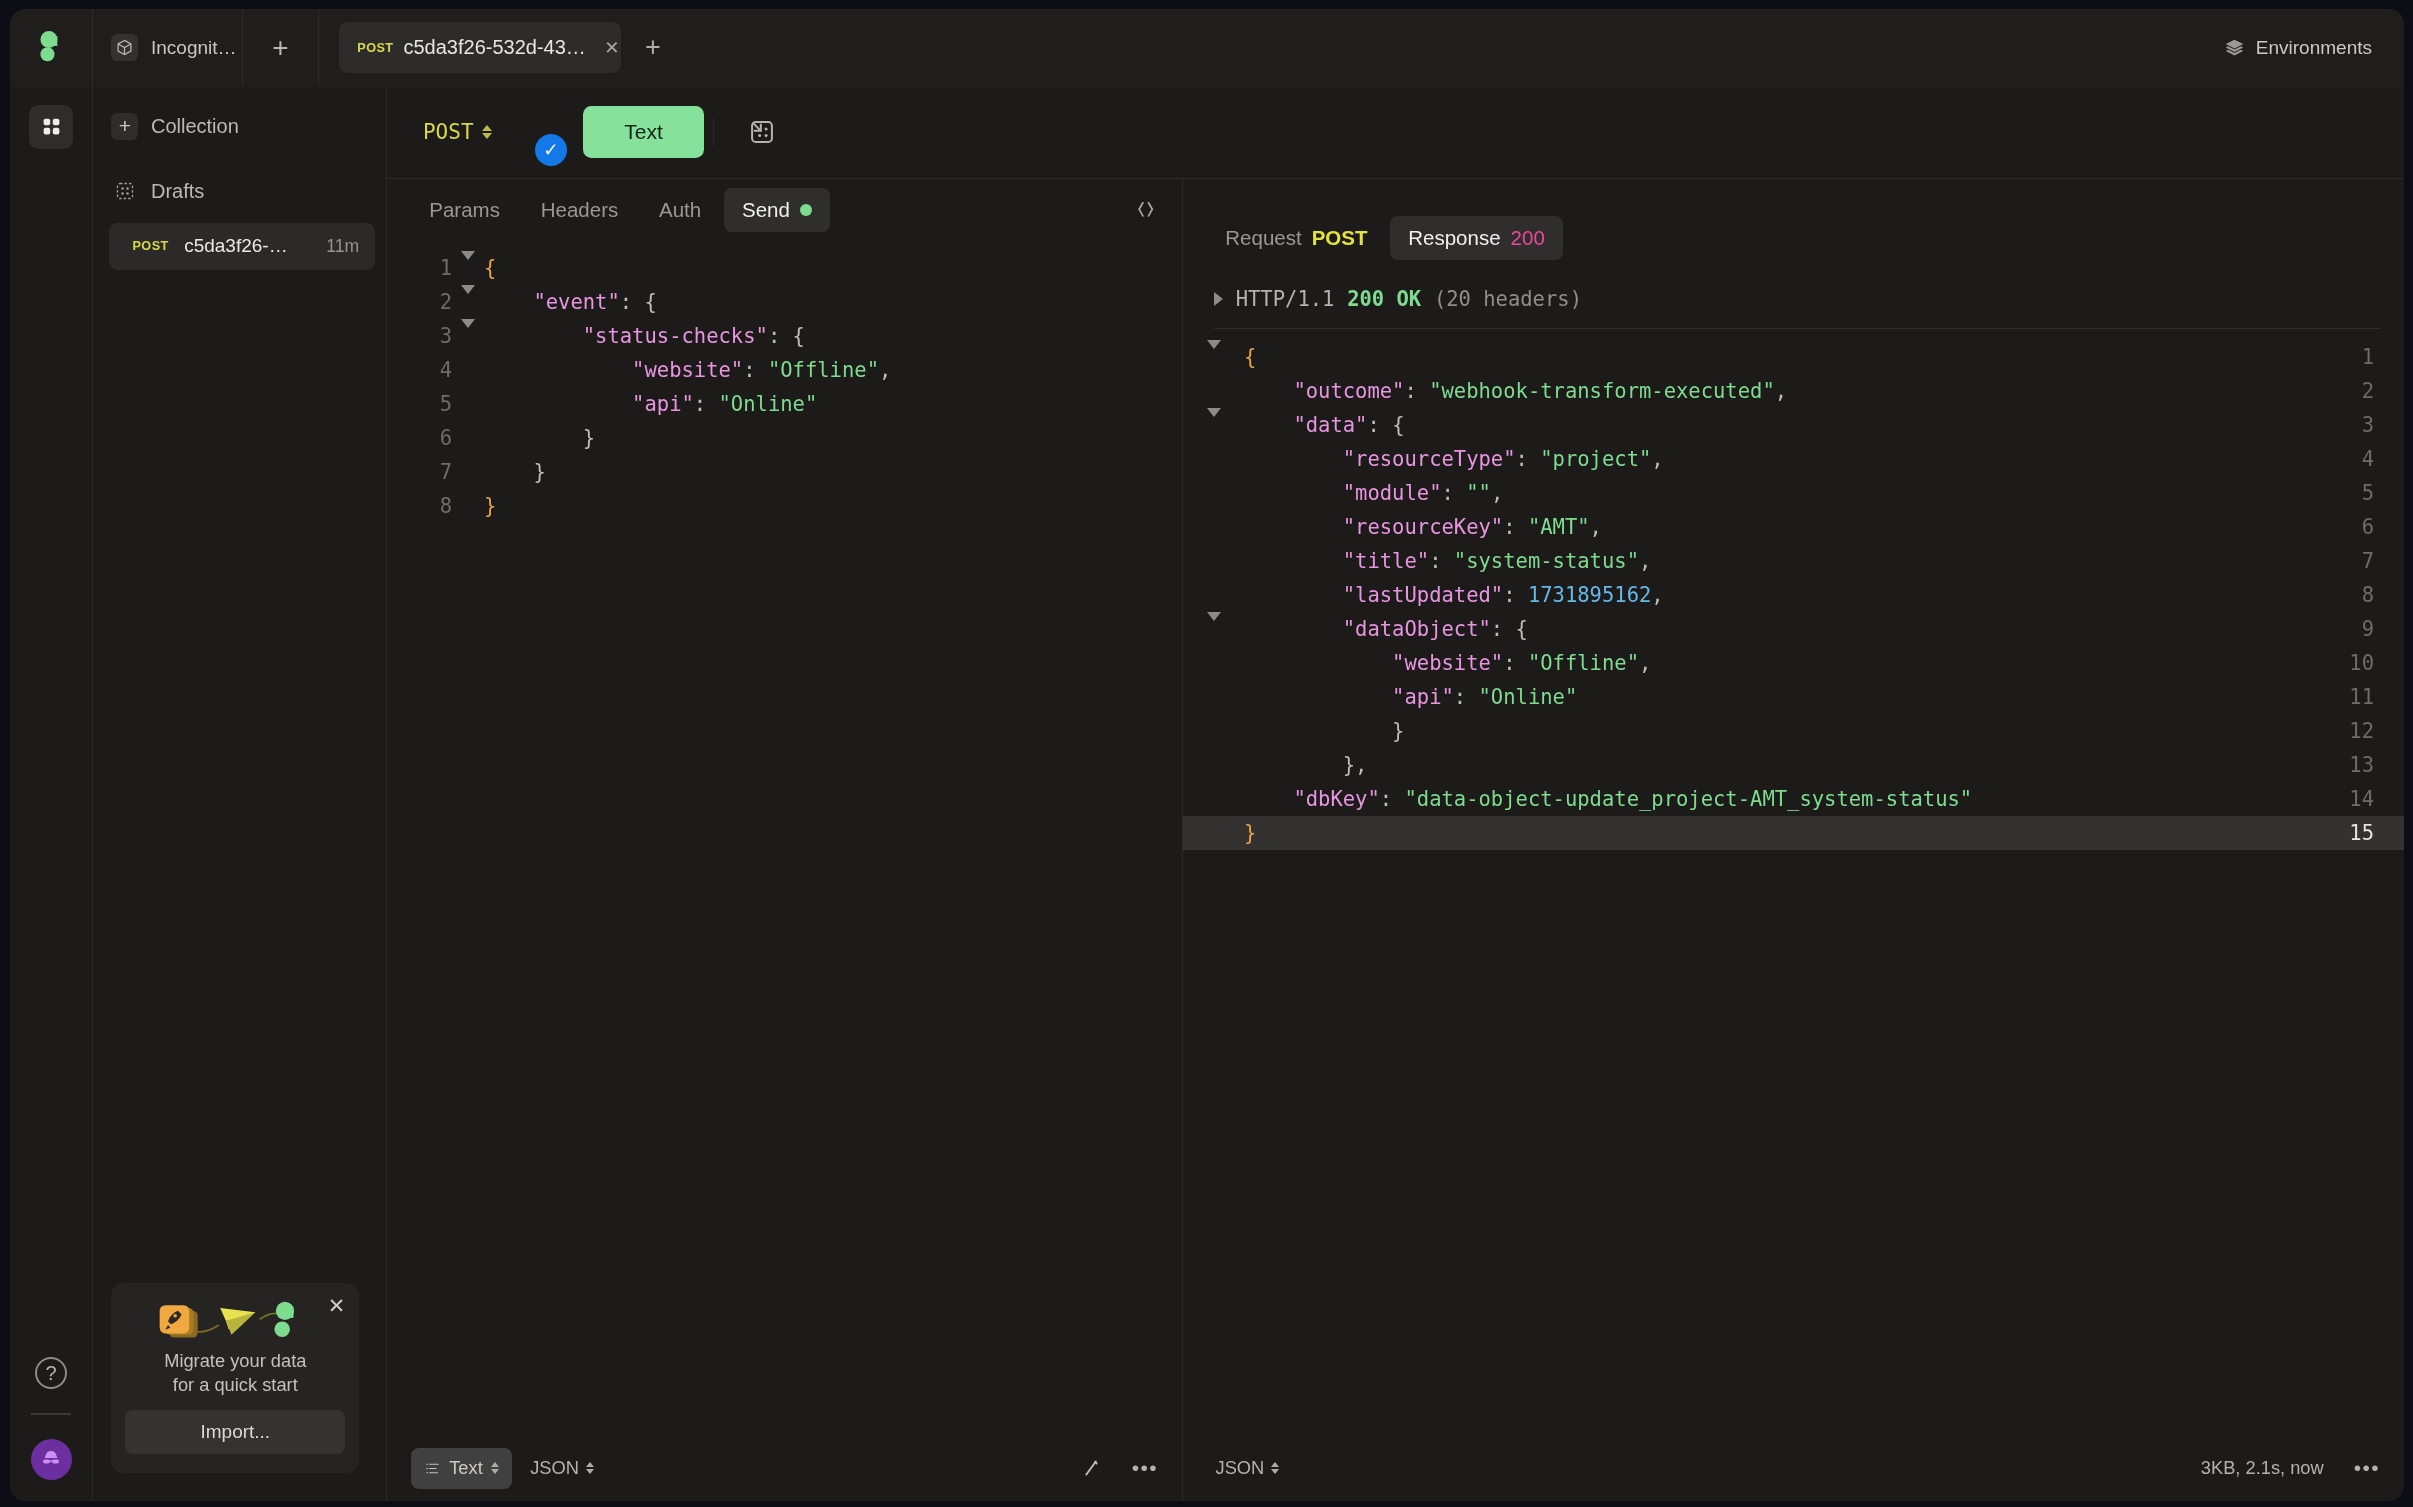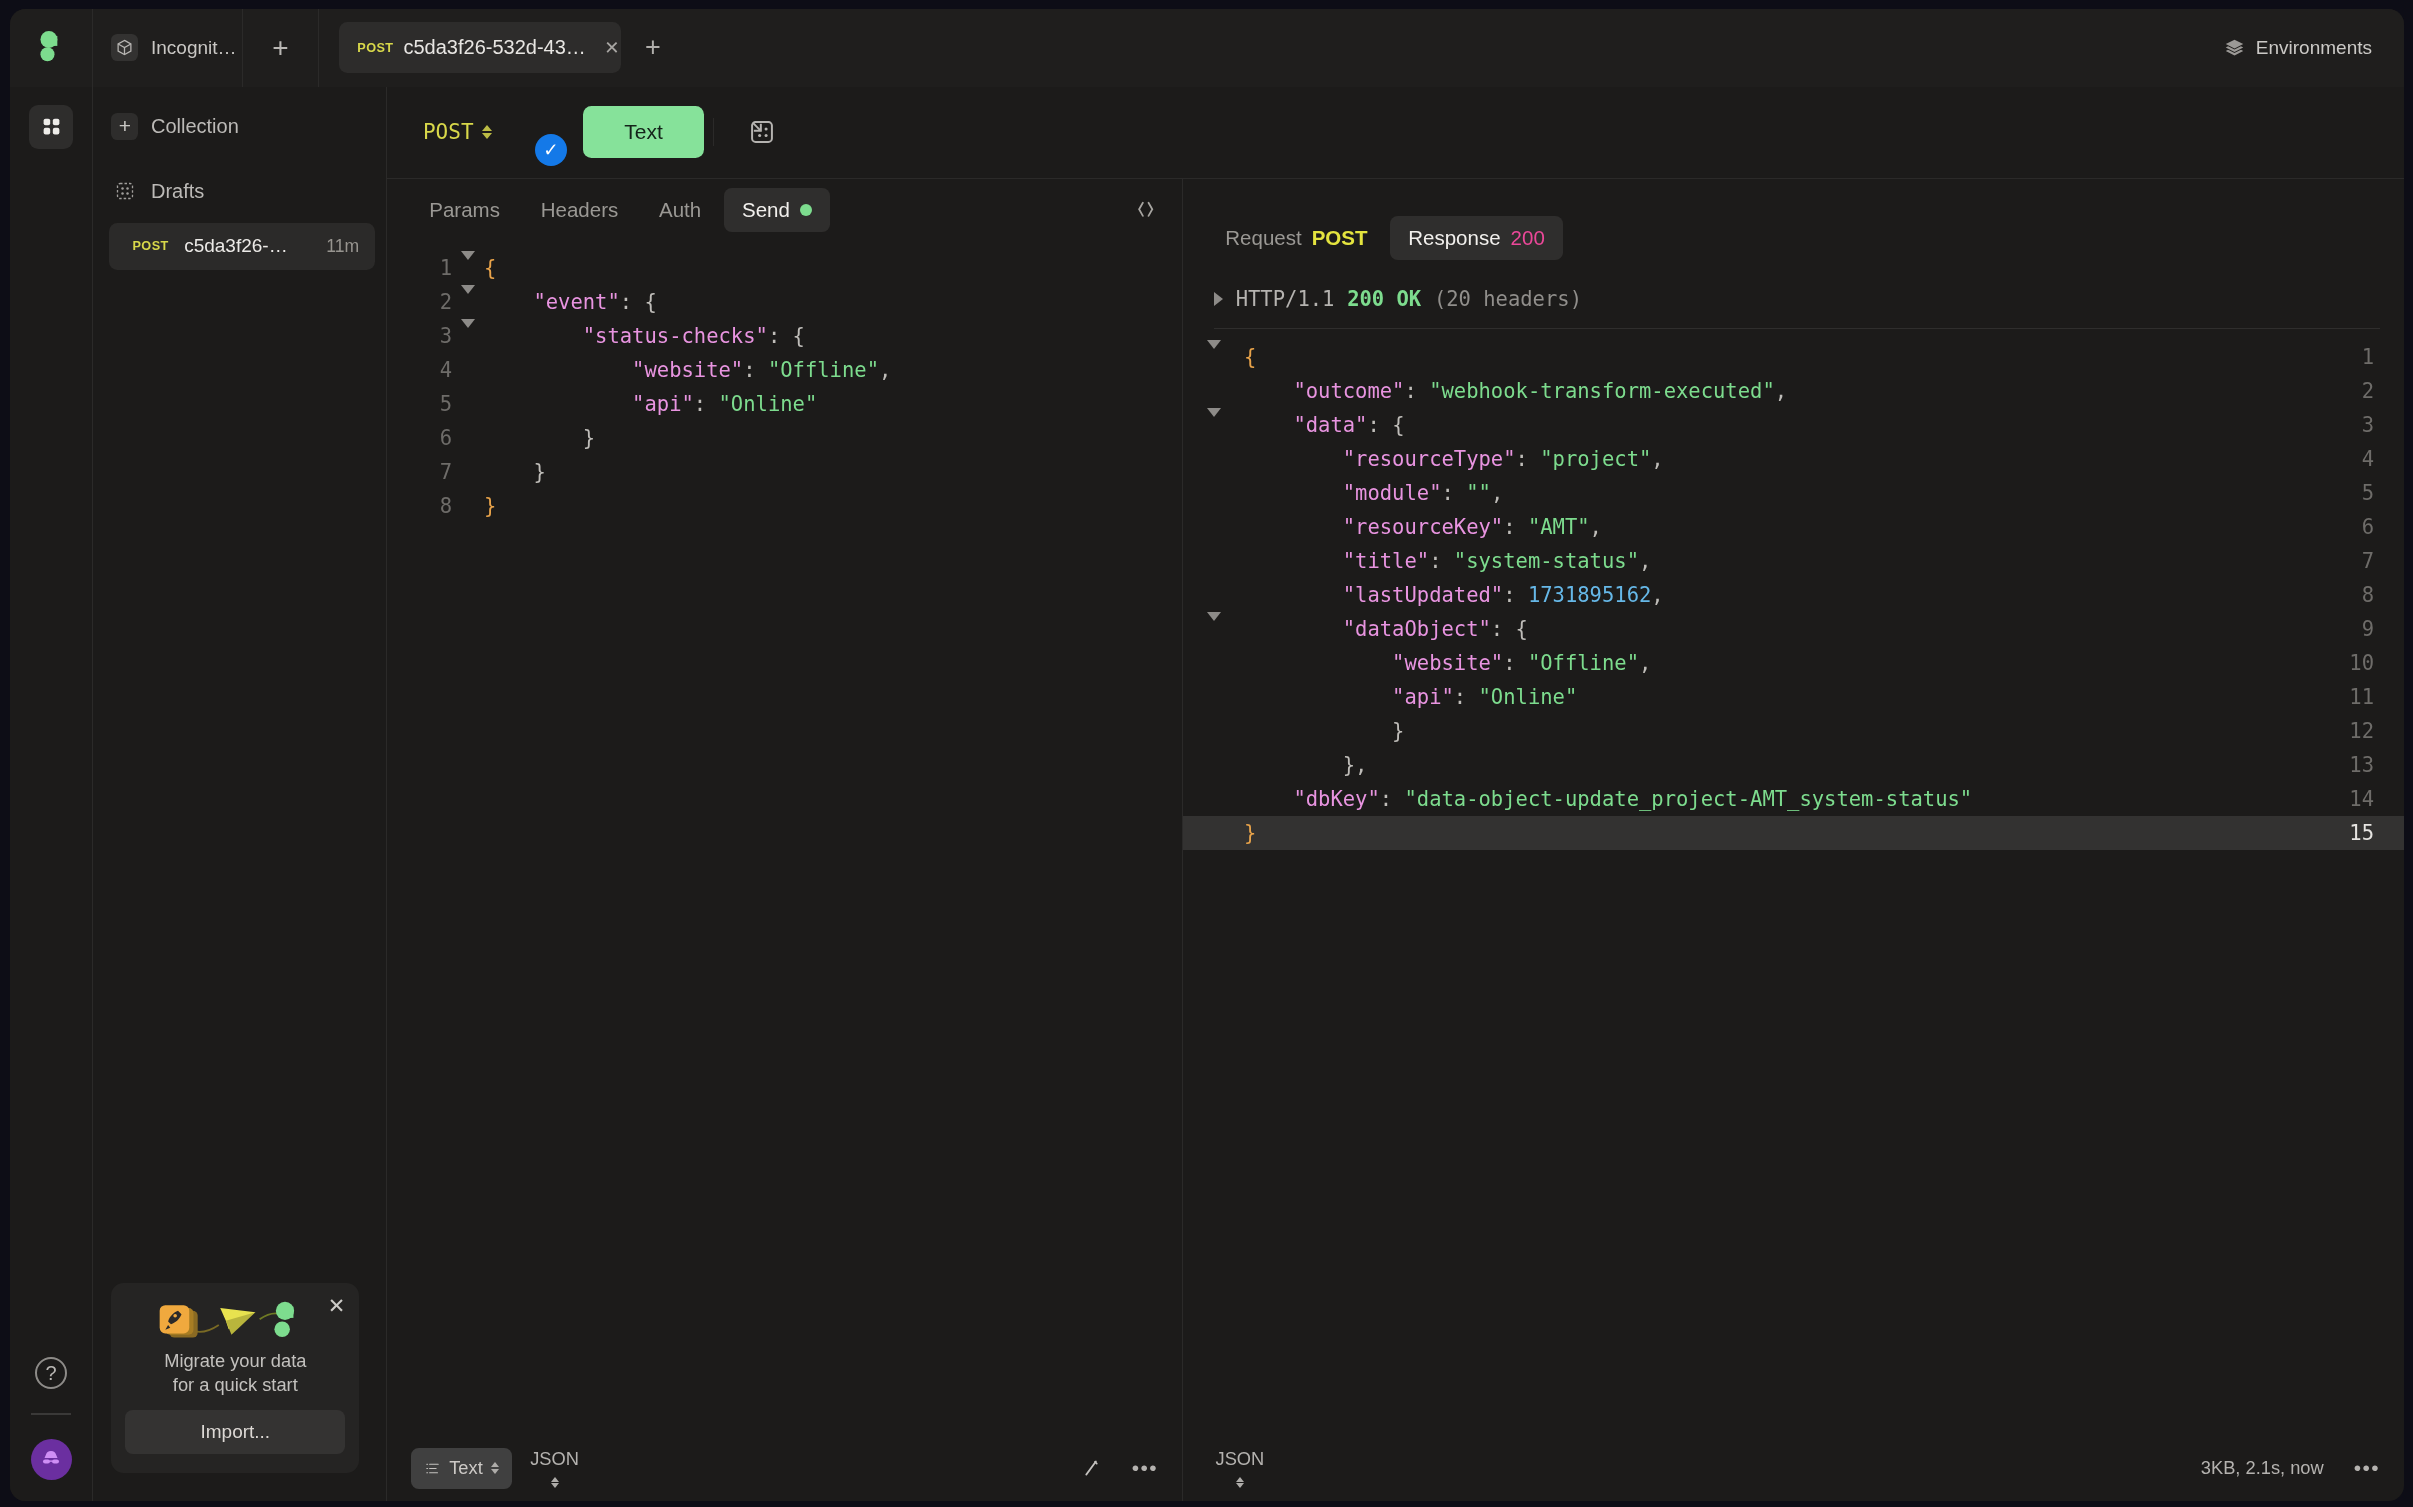--- a/index.html
+++ b/index.html
@@ -249,21 +249,21 @@
   .footer {
     height: 65px; display:flex; align-items:center;
     padding: 0 24px; gap: 18.3px;
   }
   .chip {
     height: 41px; padding: 0 12.7px; border-radius: 7.8px;
     background:#404040; color:#ccc9c6; font-size:18.3px;
     display:flex; align-items:center; gap:8.5px;
   }
   .plain {
-    color:#b4b2af; font-size:18.3px; display:flex; align-items:center; gap:7px;flex-direction:column;
+    color:#b4b2af; font-size:18.3px; display:flex; align-items:center; gap:7px;
   }
   .stepper-sm { display:flex; flex-direction:column; gap:1.4px;}
   .stepper-sm i { display:block; width:0;height:0;border-left:4.2px solid transparent;border-right:4.2px solid transparent; }
   .stepper-sm .up { border-bottom: 5.6px solid #aeaca9; }
   .stepper-sm .dn { border-top: 5.6px solid #aeaca9; }
   .foot-right { margin-left:auto; display:flex; align-items:center; gap: 30px; color:#b4b2af; font-size:18.3px;}
   .dots { letter-spacing: 1.4px; font-size: 21px; color:#b4b2af; }
   svg { display:block; }
 </style>
 </head>

